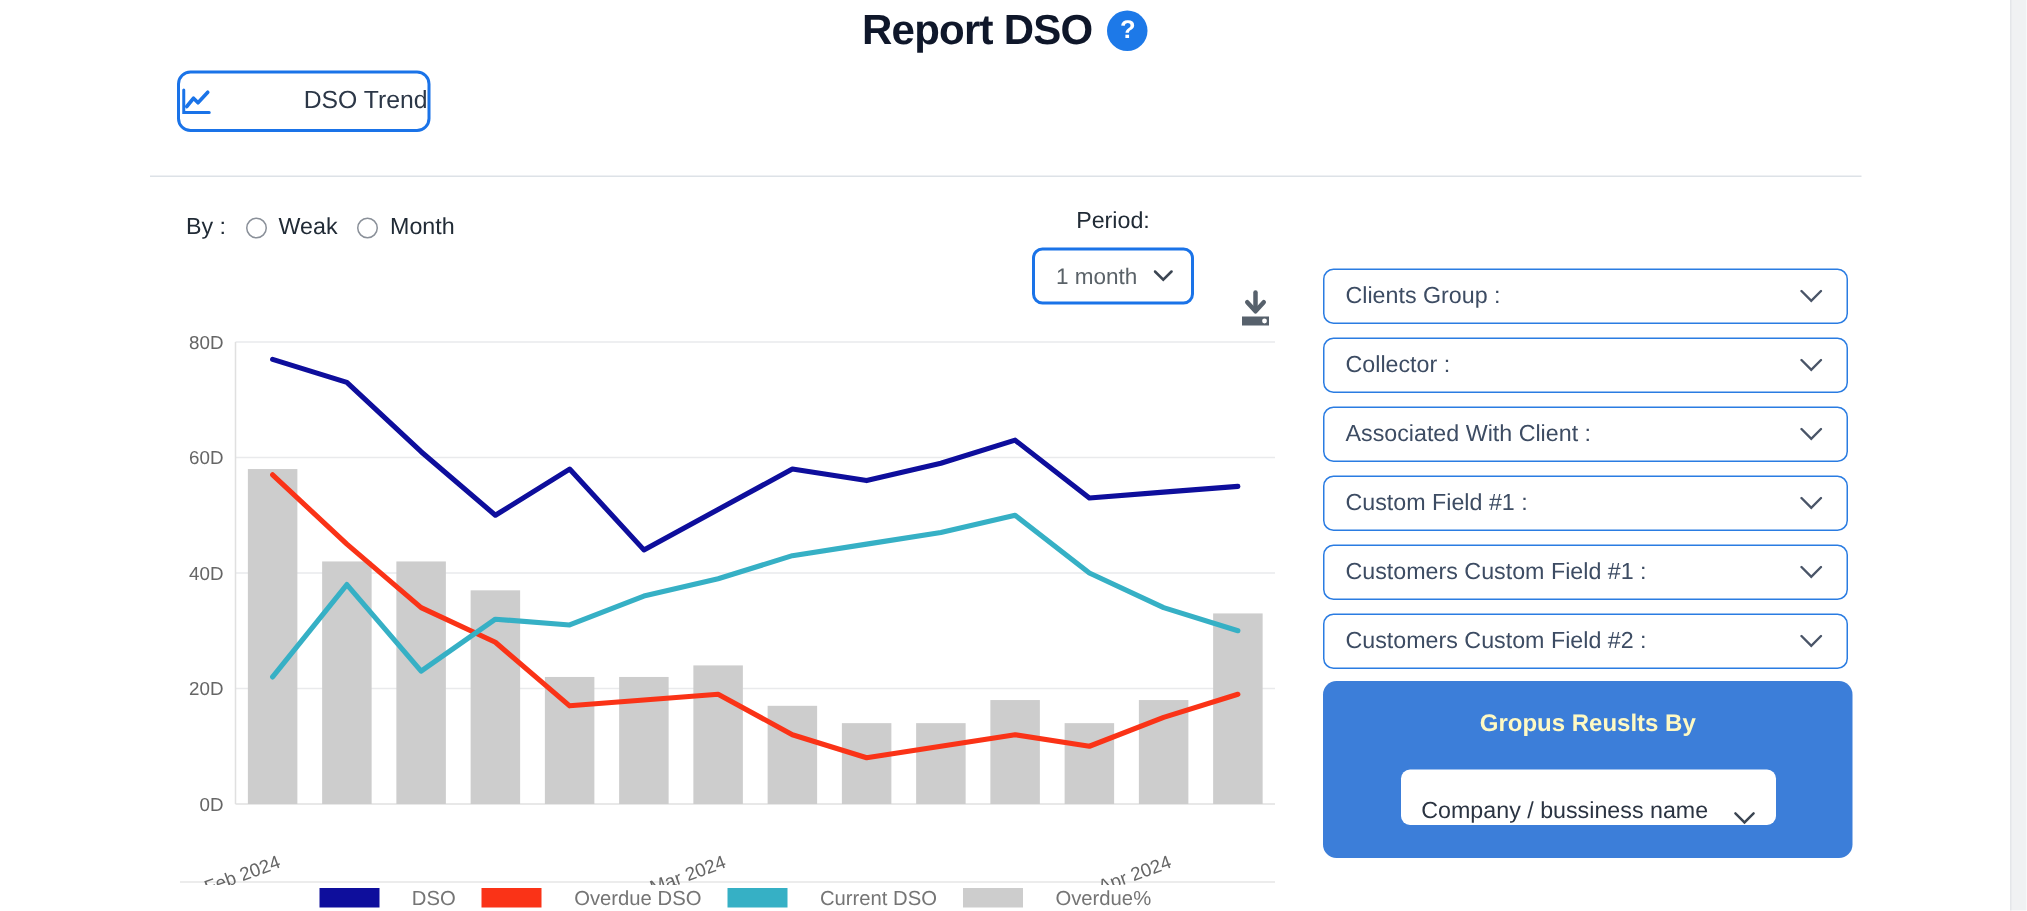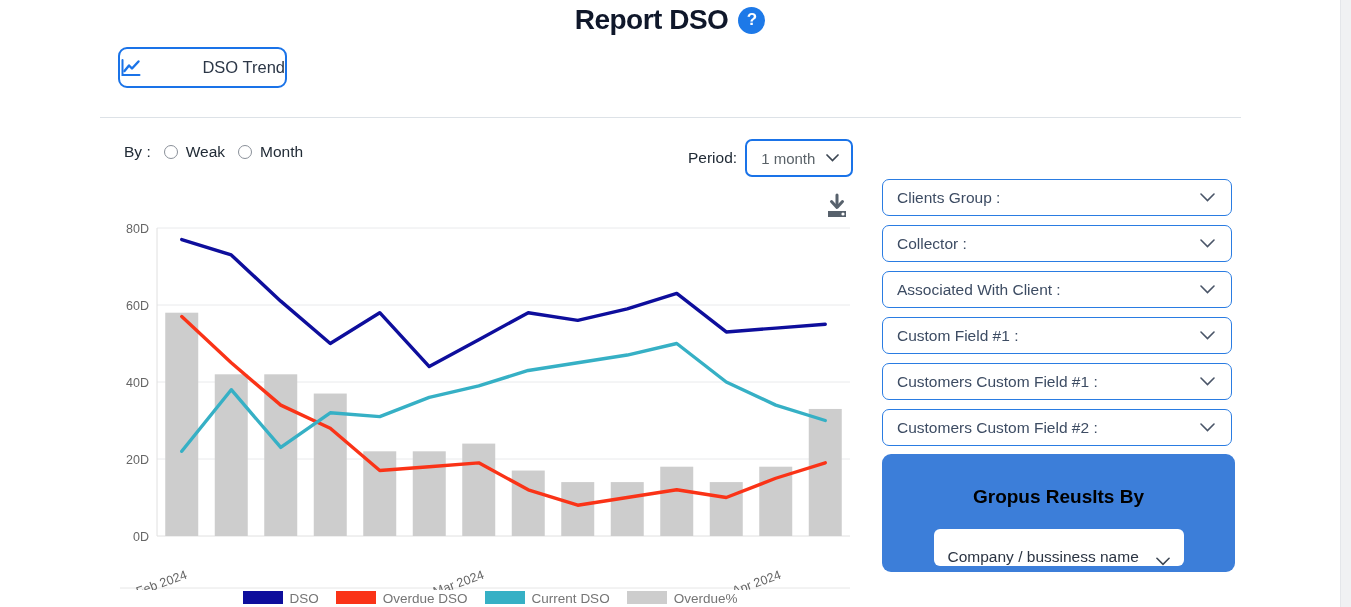--- a/index.html
+++ b/index.html
@@ -22,44 +22,44 @@
     background:#fff; display:flex; align-items:center; justify-content:space-between; gap:10px;
     font-size:16.5px; color:#2c3747; cursor:pointer; }
 
   .divider { left:100px; top:117px; width:1141px; height:1px; background:#dde2e7; }
 
   
   .by-row { left:124px; top:143px; display:flex; align-items:center; gap:5px; font-size:15.5px; color:#212b36; }
   .radio { width:14px; height:14px; border:1.5px solid #8a9099; border-radius:50%; background:#fff; margin:0 3px 0 8px; display:inline-block; }
 
   
-  .period-row { left:688px; top:139px; display:flex; align-items:center; gap:8px; }
+  .period-row { left:688px; top:139px; display:flex; align-items:center; gap:8px;flex-direction:column; }
   .period-label { font-size:15.5px; color:#21formatted2b36; color:#212b36; }
   .period-select { width:108px; height:38px; border:2px solid #1a73e8; border-radius:7px; background:#fff;
     display:flex; align-items:center; justify-content:space-between; padding:0 12px 0 14px;
     font-size:15px; color:#5a6268; cursor:pointer; }
 
   .download-btn { left:820px; top:190px; width:34px; height:32px; cursor:pointer; display:flex; align-items:center; justify-content:center; }
 
   
   .chart-wrap { left:120px; top:215px; width:740px; height:375px; }
   .legend-row { left:120px; top:591px; width:740px; display:flex; align-items:center; justify-content:center; gap:17px; }
-  .legend-item { display:flex; gap:7px; cursor:pointer; }
+  .legend-item { display:flex; align-items:center; gap:22px; cursor:pointer; }
   .legend-swatch { width:40px; height:13px; display:inline-block; }
   .legend-label { font-size:13.5px; color:#757575; }
 
   
   .sidebar { left:882px; top:179px; width:350px; }
   .filter-select { width:350px; height:37px; border:1.5px solid #2a7ce2; border-radius:7px; background:#fff;
     display:flex; align-items:center; justify-content:space-between; padding:0 16px 0 14px;
     font-size:15.5px; color:#3d4c63; margin-bottom:9px; cursor:pointer; }
 
   
   .group-panel { left:882px; top:454px; width:353px; height:118px; background:#3c7ed9; border-radius:9px; padding-top:20px; }
-  .group-title { text-align:center; color:#000000; font-weight:bold; font-size:19px;margin-top:12px; }
+  .group-title { text-align:center; color:#fef9c3; font-weight:bold; font-size:16px; }
   .group-select { width:250px; height:37px; margin:21px auto 0 auto; background:#fff; border-radius:6px;
     display:flex; align-items:flex-end; justify-content:space-between; padding:0 14px;
     font-size:15.5px; color:#2b3442; cursor:pointer; }
 
   .scroll-strip { right:0; top:0; width:11px; height:607px; background:#f0f1f3; border-left:1px solid #e4e6ea; }
   .chev { flex:0 0 auto; }
 </style>
 </head>
 <body>
 

